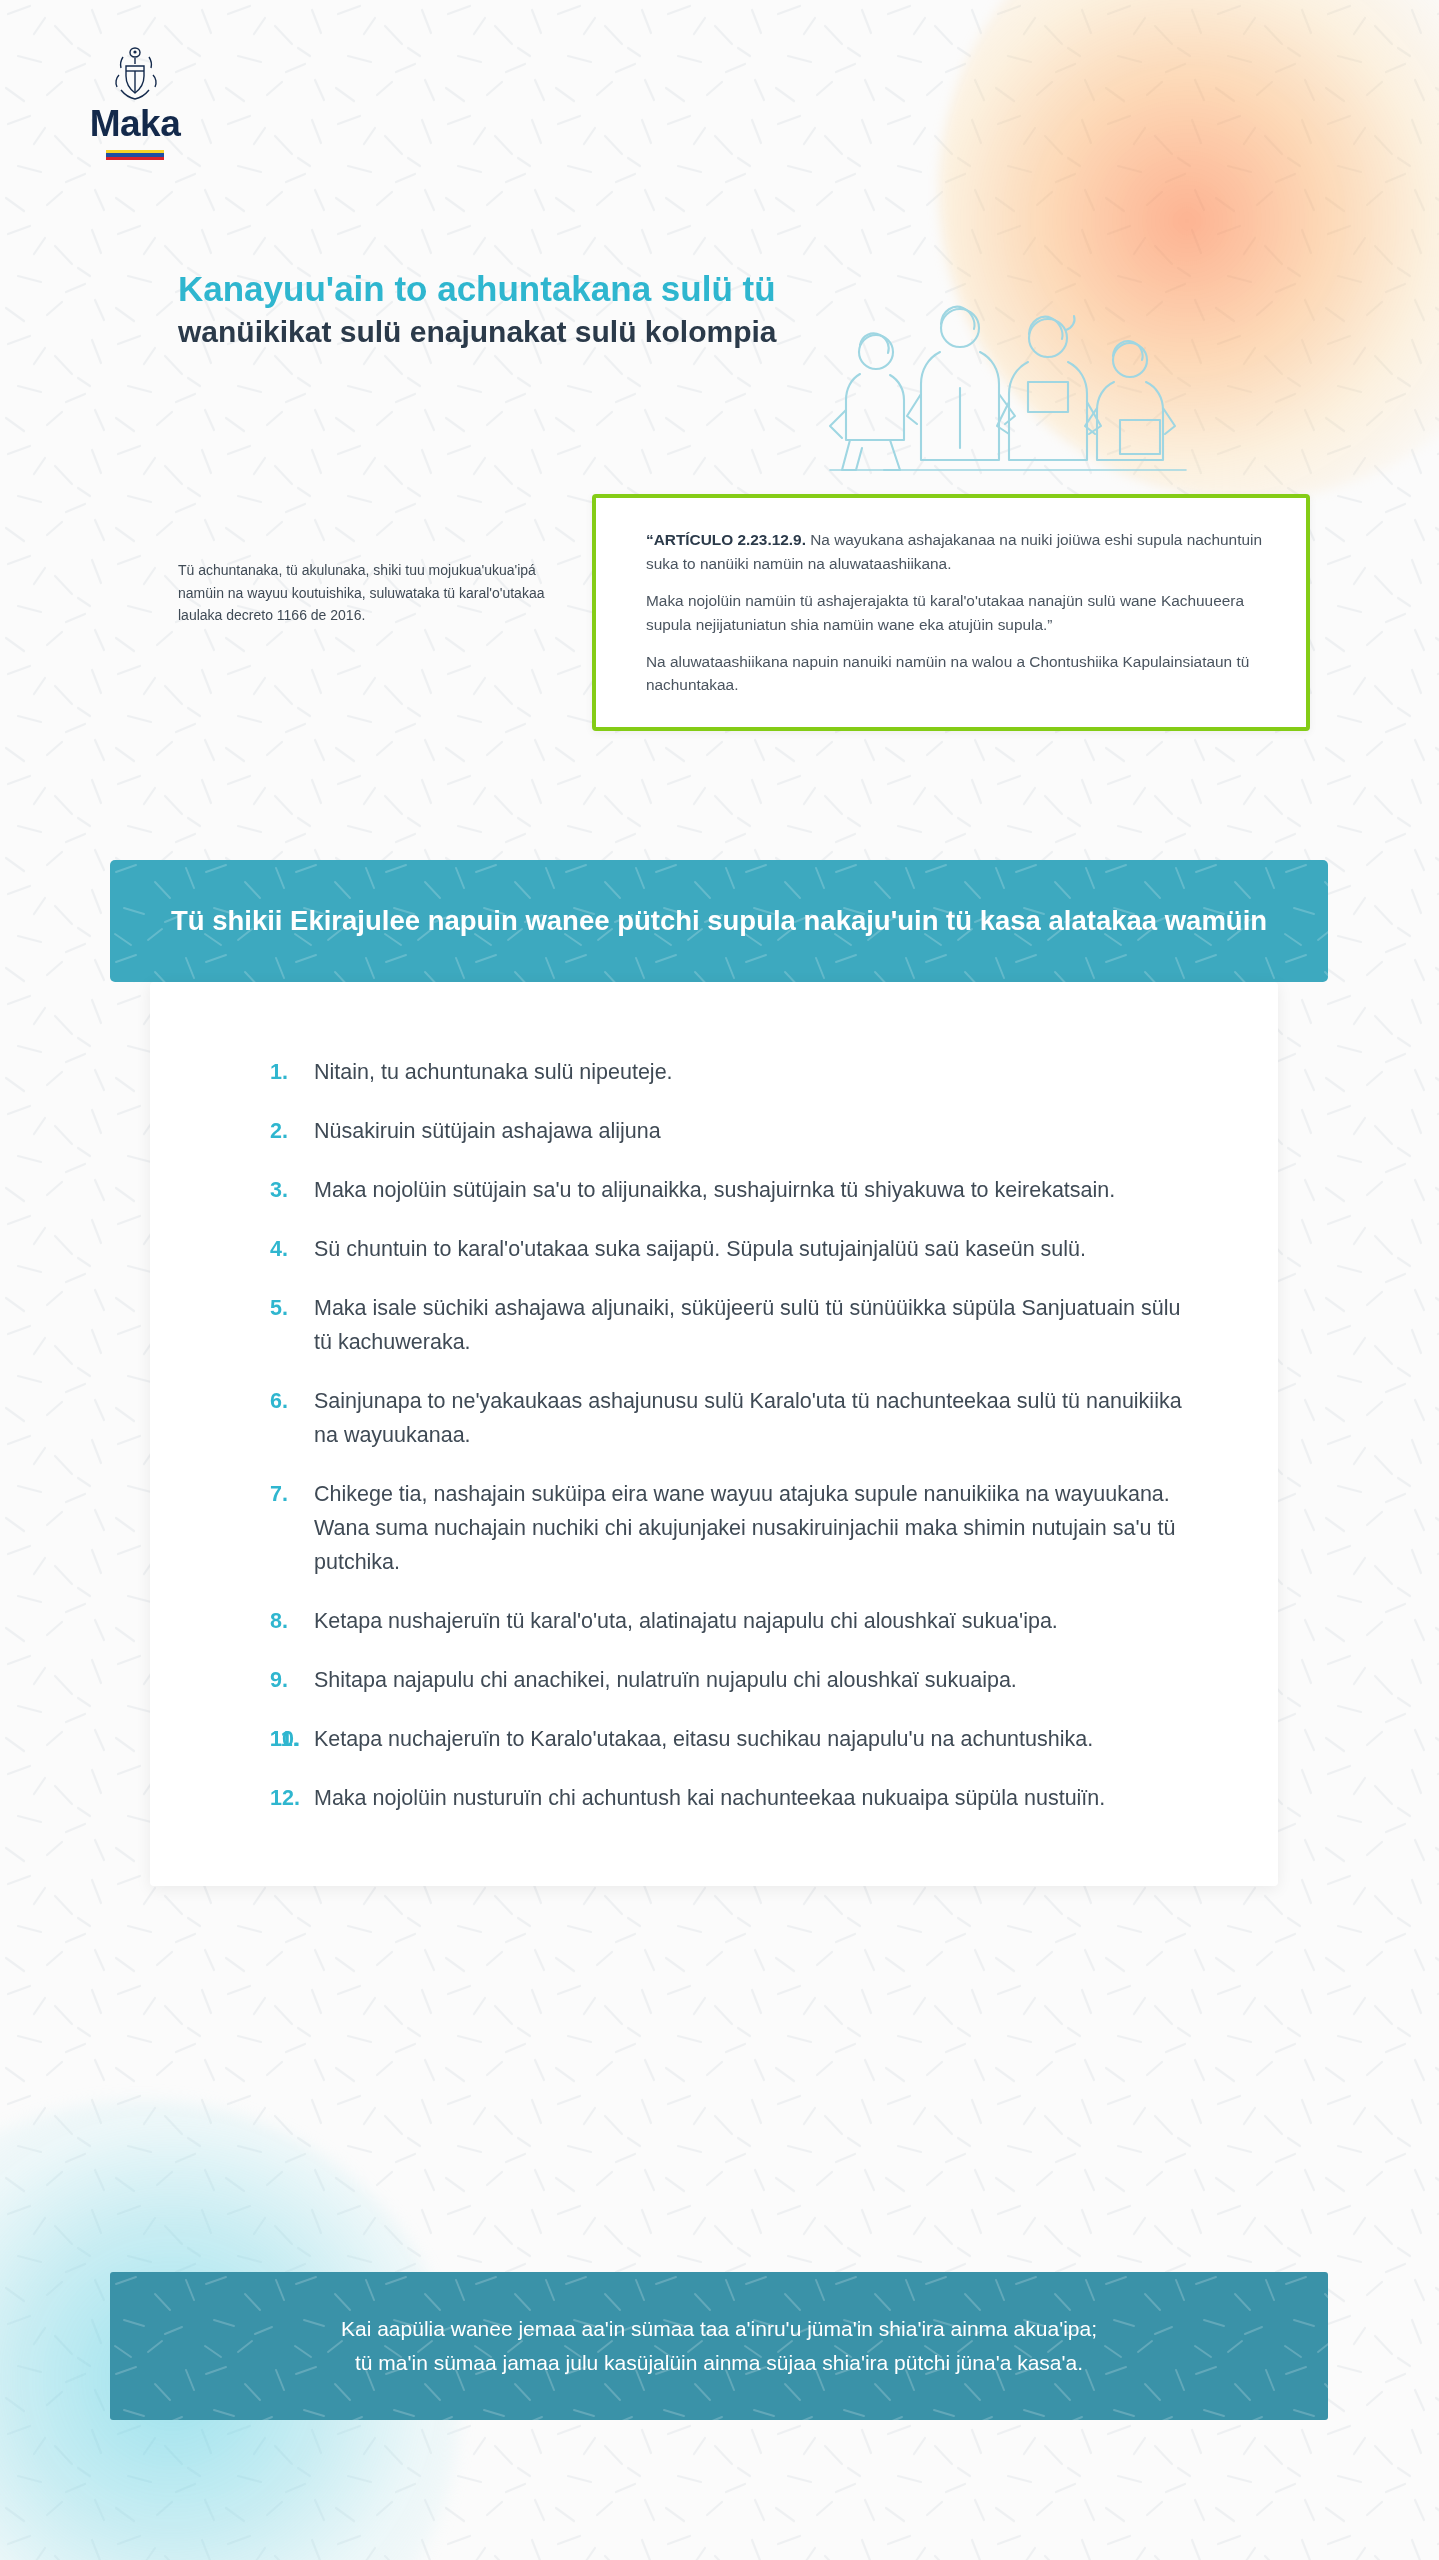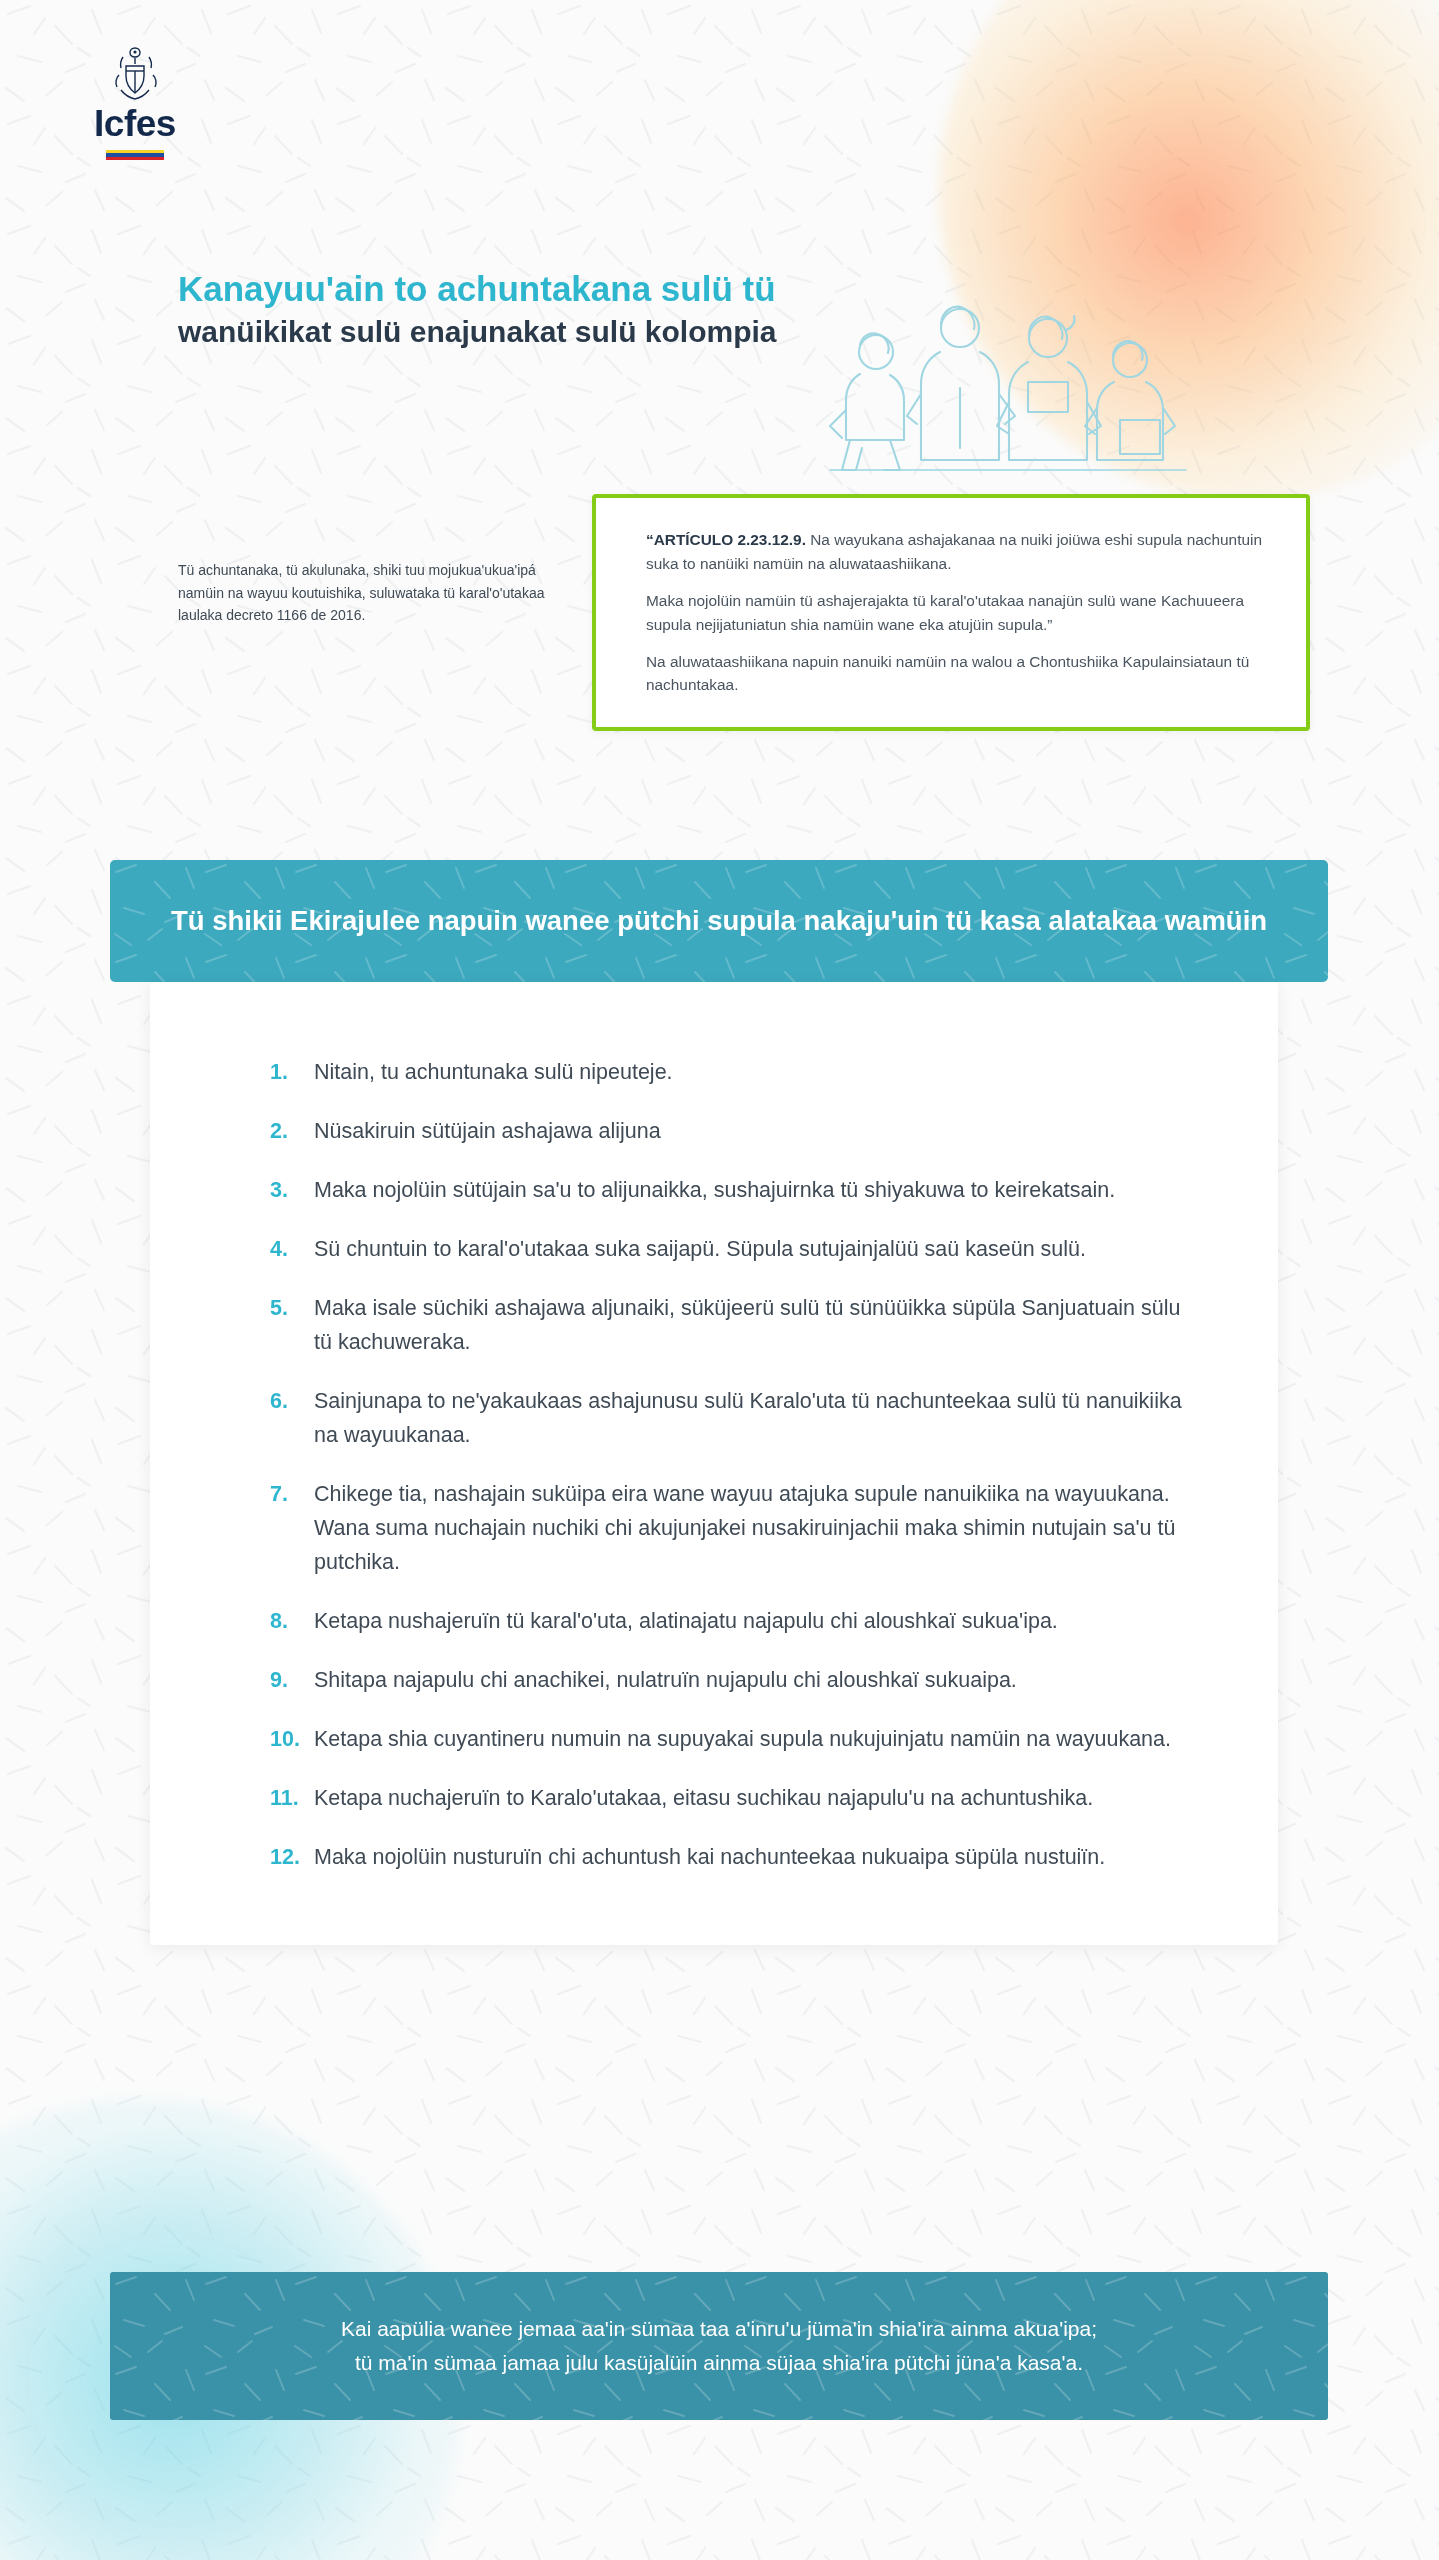--- a/index.html
+++ b/index.html
@@ -275,21 +275,21 @@
         <path d="M14 12c-2 3-3 7-2 11m28-11c2 3 3 7 2 11"></path>
         <path d="M26 13v6"></path>
         <path d="M17 21h18v10c0 8-5 14-9 17-4-3-9-9-9-17V21z"></path>
         <path d="M17 26h18"></path>
         <path d="M26 26v22"></path>
         <path d="M10 30c-3 3-4 8-2 12m36-12c3 3 4 8 2 12"></path>
         <path d="M12 45c4 5 9 8 14 9 5-1 10-4 14-9"></path>
       </g>
       <circle cx="26" cy="7" r="1.6" fill="#13294b"></circle>
     </svg>
-    <div class="logo-word">Icfes</div>
+    <div class="logo-word">Maka</div>
     <div class="logo-flag">
       <i class="flag-y"></i>
         <i class="flag-b"></i>
         <i class="flag-r"></i>
     </div>
   </div>
 
   <div class="title-wrap">
     <h1 class="title-1">Kanayuu'ain to achuntakana sulü tü</h1>
     <h2 class="title-2">wanüikikat sulü enajunakat sulü kolompia</h2>
@@ -365,21 +365,21 @@
     <ol class="steps">
       <li><span class="num">1.</span><span>Nitain, tu achuntunaka sulü nipeuteje.</span></li>
       <li><span class="num">2.</span><span>Nüsakiruin sütüjain ashajawa alijuna</span></li>
       <li><span class="num">3.</span><span>Maka nojolüin sütüjain sa'u to alijunaikka, sushajuirnka tü shiyakuwa to keirekatsain.</span></li>
       <li><span class="num">4.</span><span>Sü chuntuin to karal'o'utakaa suka saijapü. Süpula sutujainjalüü saü kaseün sulü.</span></li>
       <li><span class="num">5.</span><span>Maka isale süchiki ashajawa aljunaiki, süküjeerü sulü tü sünüüikka süpüla Sanjuatuain sülu tü kachuweraka.</span></li>
       <li><span class="num">6.</span><span>Sainjunapa to ne'yakaukaas ashajunusu sulü Karalo'uta tü nachunteekaa sulü tü nanuikiika na wayuukanaa.</span></li>
       <li><span class="num">7.</span><span>Chikege tia, nashajain suküipa eira wane wayuu atajuka supule nanuikiika na wayuukana. Wana suma nuchajain nuchiki chi akujunjakei nusakiruinjachii maka shimin nutujain sa'u tü putchika.</span></li>
       <li><span class="num">8.</span><span>Ketapa nushajeruïn tü karal'o'uta, alatinajatu najapulu chi aloushkaï sukua'ipa.</span></li>
       <li><span class="num">9.</span><span>Shitapa najapulu chi anachikei, nulatruïn nujapulu chi aloushkaï sukuaipa.</span></li>
-      <li><span class="num">10.</span><span>Ketapa shia cuyantineru numuin na supuyakai supula nukujuinjatu namüin na wayuukana.</span></li>
+      <li><span class="num">10.</span></li>
       <li><span class="num">11.</span><span>Ketapa nuchajeruïn to Karalo'utakaa, eitasu suchikau najapulu'u na achuntushika.</span></li>
       <li><span class="num">12.</span><span>Maka nojolüin nusturuïn chi achuntush kai nachunteekaa nukuaipa süpüla nustuiïn.</span></li>
     </ol>
   </div>
 
   <div class="footer-banner">
     <svg class="banner-texture" width="1218" height="148" viewBox="0 0 1218 148" preserveAspectRatio="none" aria-hidden="true">
       <rect width="1218" height="148" fill="url(#ticks2)"></rect>
     </svg>
     <div class="footer-inner">

